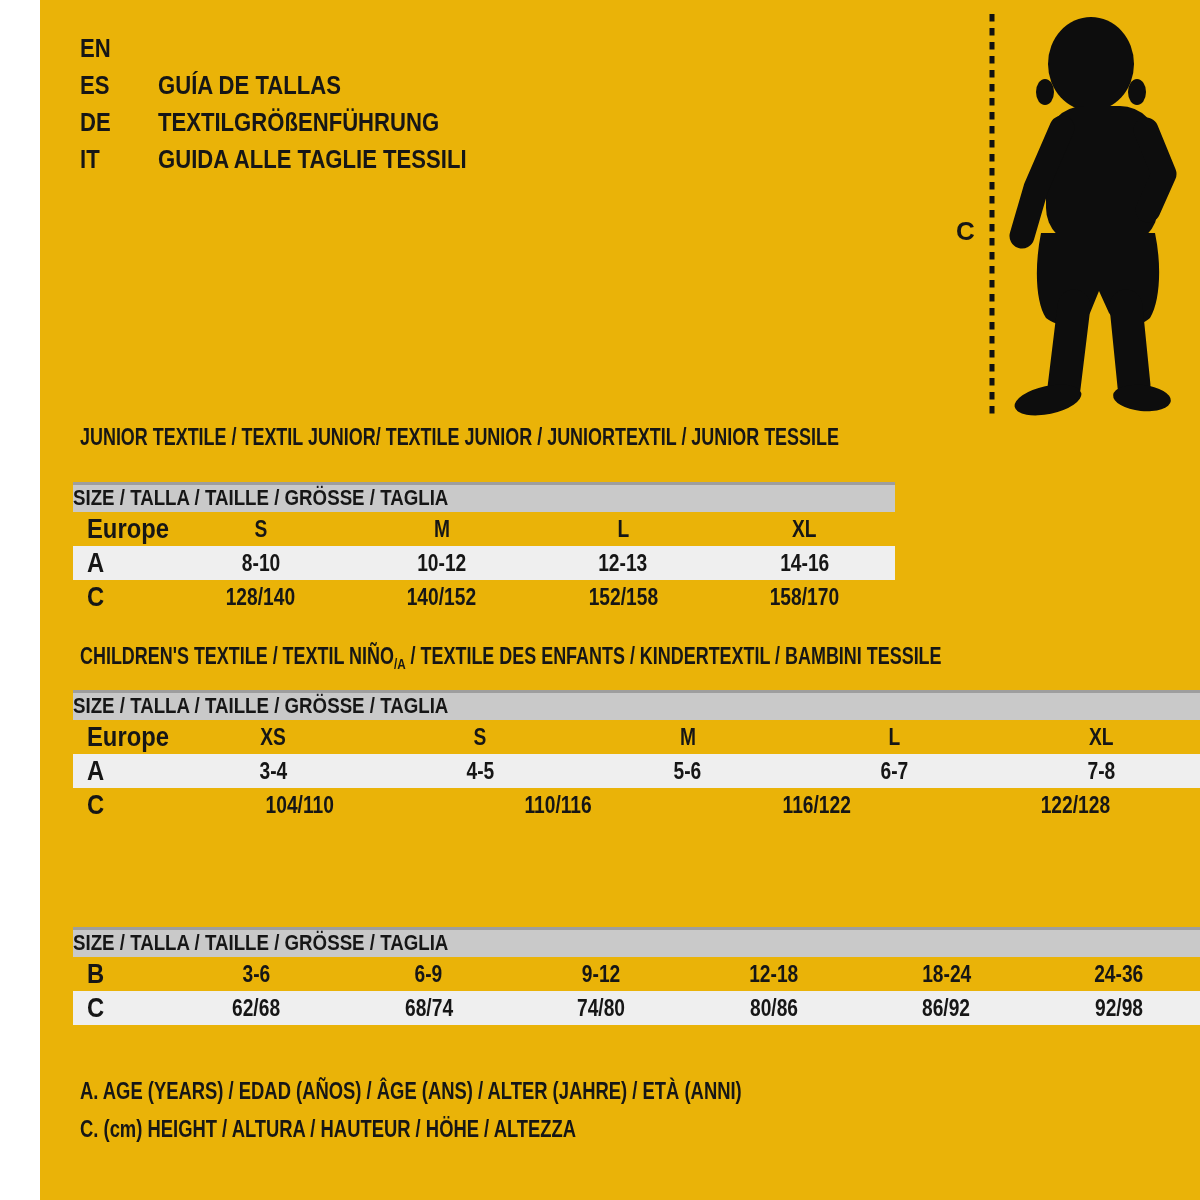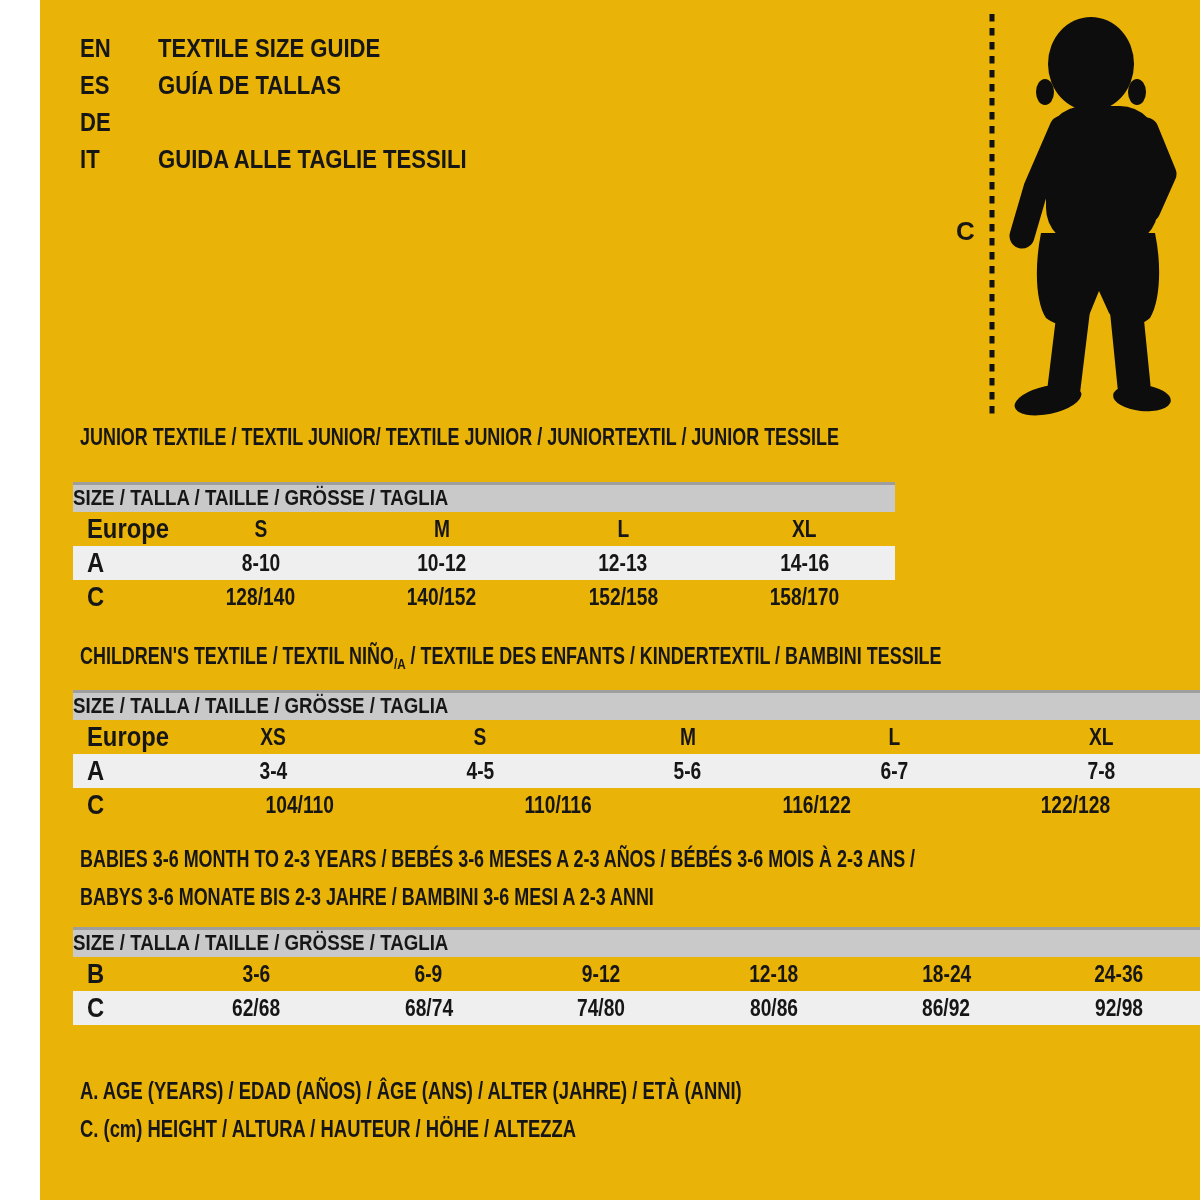--- a/index.html
+++ b/index.html
@@ -53,28 +53,28 @@
   .legend .cond { transform:scaleX(0.80); }
 </style>
 </head>
 <body>
 
 <div class="page">
 
   <div class="lang-header">
     <div class="lang-row">
       <span class="lang-code"><span class="cond">EN</span></span>
-      <span class="lang-title"><span class="cond">TEXTILE SIZE GUIDE</span></span>
     </div>
     <div class="lang-row">
       <span class="lang-code"><span class="cond">ES</span></span>
       <span class="lang-title"><span class="cond">GUÍA DE TALLAS</span></span>
     </div>
     <div class="lang-row">
       <span class="lang-code"><span class="cond">DE</span></span>
+      <span class="lang-title"><span class="cond">TEXTILGRÖßENFÜHRUNG</span></span>
     </div>
     <div class="lang-row">
       <span class="lang-code"><span class="cond">IT</span></span>
       <span class="lang-title"><span class="cond">GUIDA ALLE TAGLIE TESSILI</span></span>
     </div>
   </div>
 
   <div class="figure-c">C</div>
   <svg class="figure-svg" width="220" height="412" viewBox="0 0 220 412">
     <line x1="14" y1="6" x2="14" y2="406" stroke="#111111" stroke-width="5" stroke-dasharray="7.5 6.5"></line>
@@ -148,24 +148,20 @@
     </div>
     <div class="trow">
       <span class="tlabel"><span class="cond">C</span></span>
       <span class="tcell"><span class="condc">104/110</span></span>
       <span class="tcell"><span class="condc">110/116</span></span>
       <span class="tcell"><span class="condc">116/122</span></span>
       <span class="tcell"><span class="condc">122/128</span></span>
     </div>
   </div>
 
-  <div class="sec-title" id="sec3-title">
-    <div><span class="cond">BABIES 3-6 MONTH TO 2-3 YEARS / BEBÉS 3-6 MESES A 2-3 AÑOS / BÉBÉS 3-6 MOIS À 2-3 ANS /</span></div>
-    <div><span class="cond">BABYS 3-6 MONATE BIS 2-3 JAHRE / BAMBINI 3-6 MESI A 2-3 ANNI</span></div>
-  </div>
   <div class="size-table" id="table3">
     <div class="size-bar">
       <span class="cond">SIZE / TALLA / TAILLE / GRÖSSE / TAGLIA</span>
     </div>
     <div class="trow">
       <span class="tlabel"><span class="cond">B</span></span>
       <span class="tcell"><span class="condc">3-6</span></span>
       <span class="tcell"><span class="condc">6-9</span></span>
       <span class="tcell"><span class="condc">9-12</span></span>
       <span class="tcell"><span class="condc">12-18</span></span>

